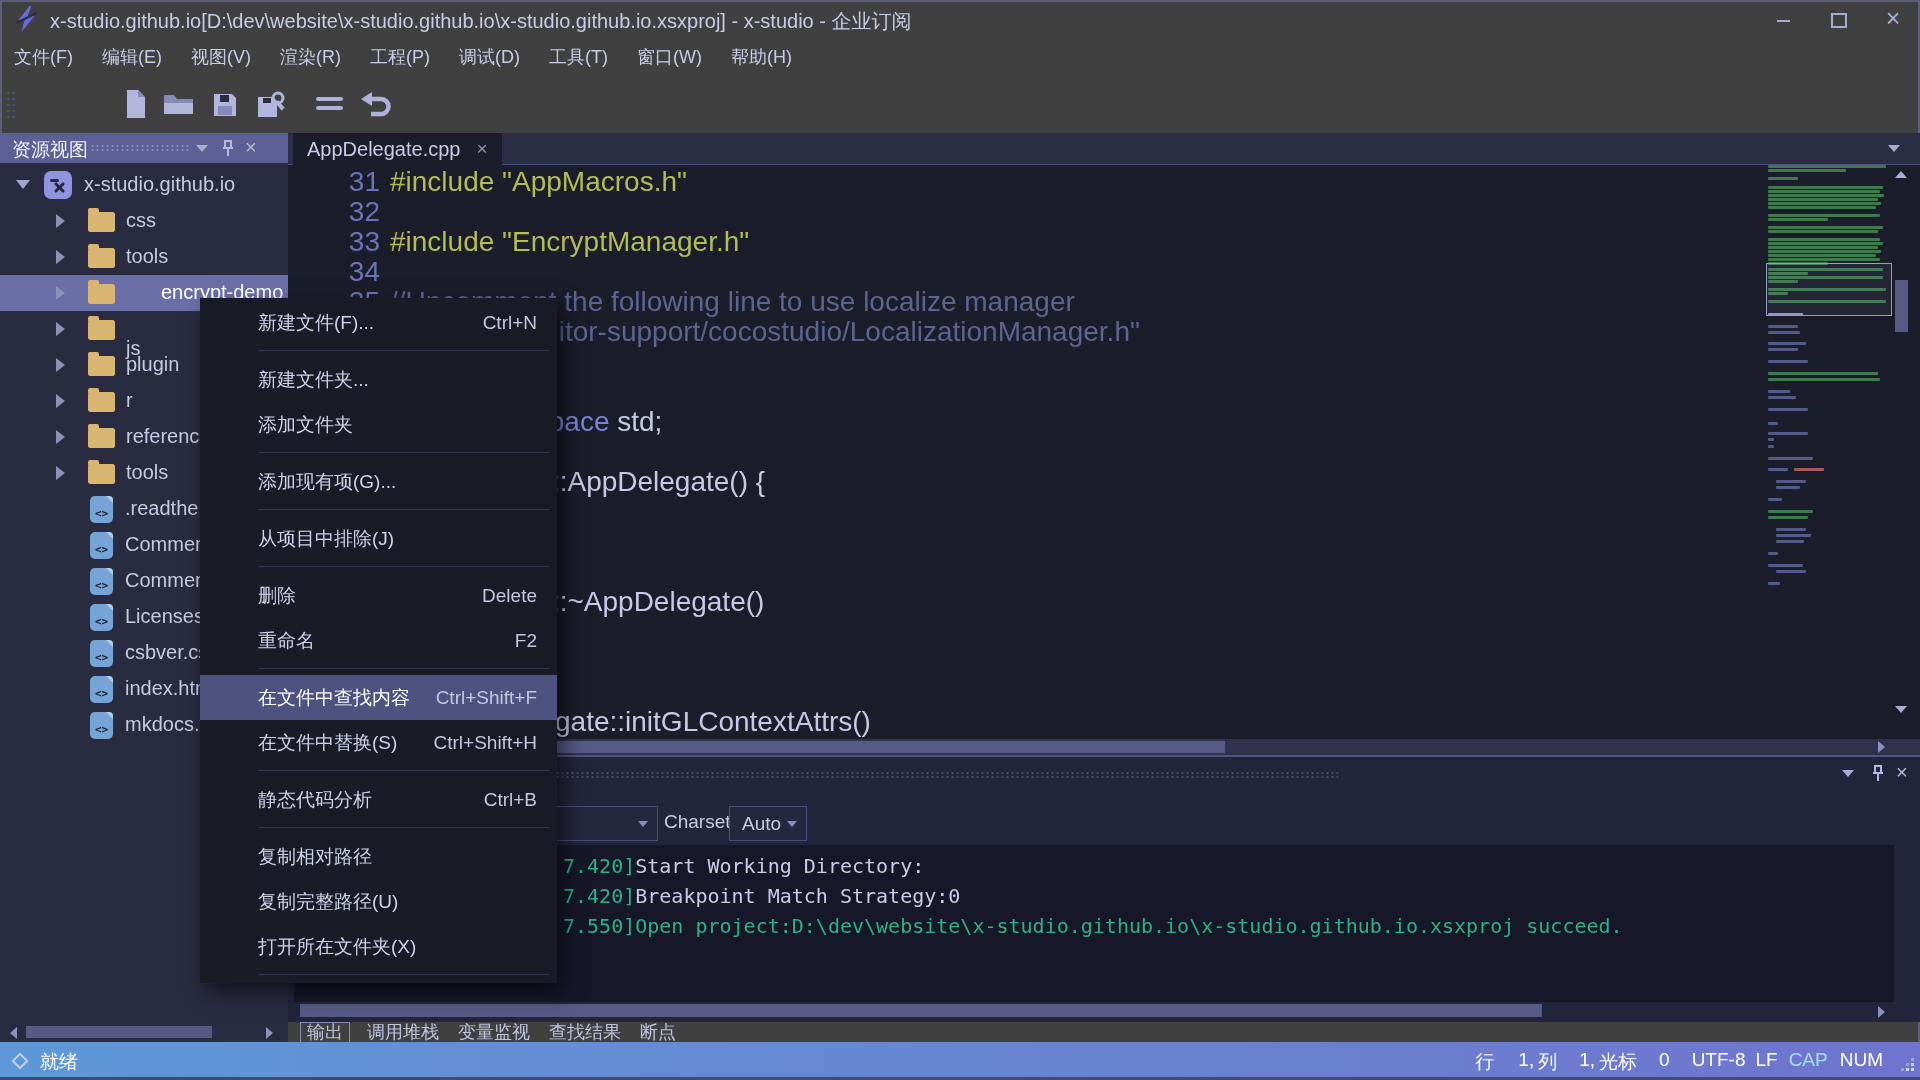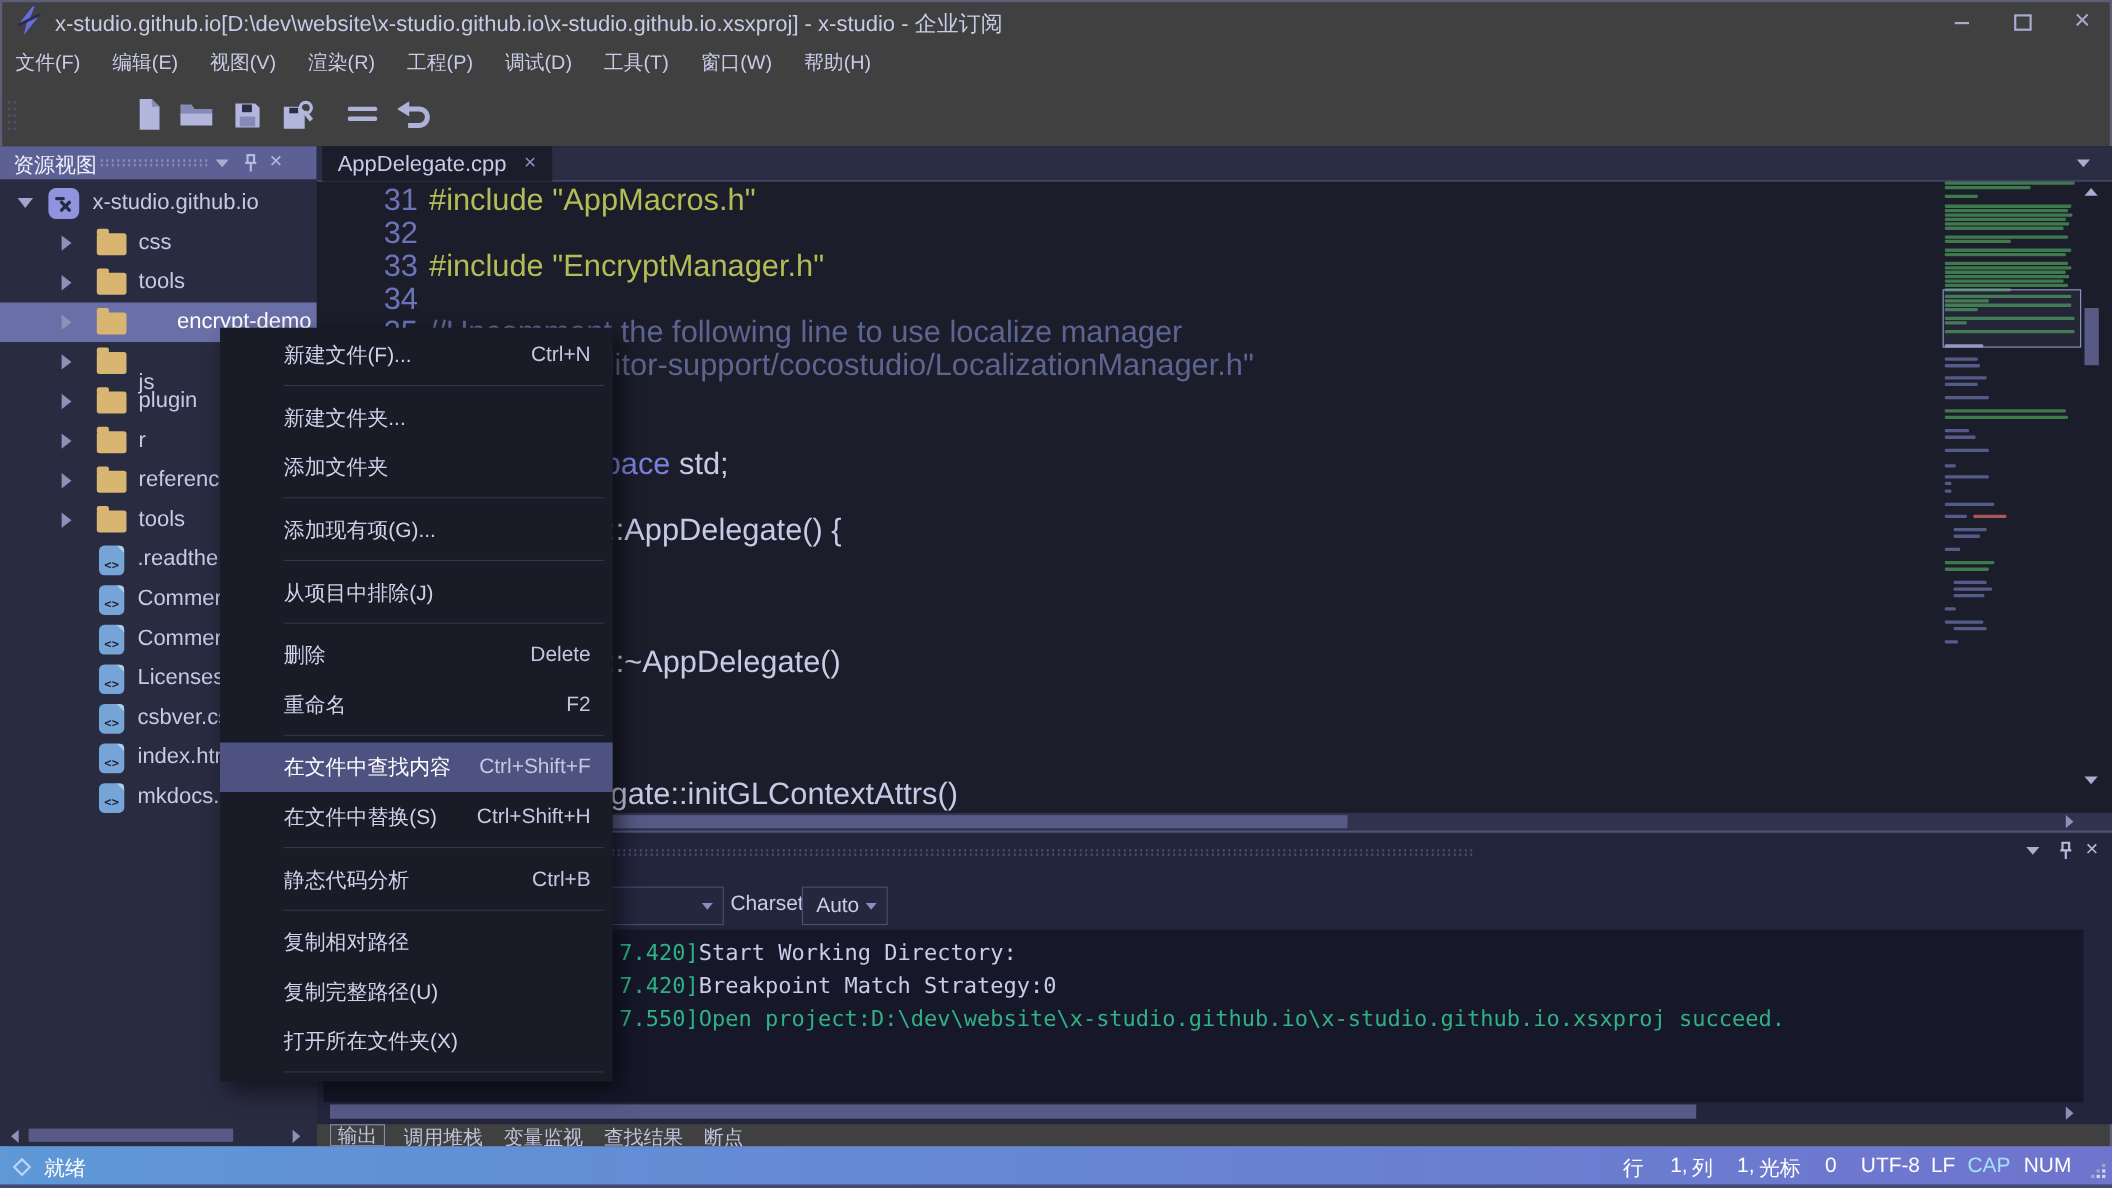--- a/index.html
+++ b/index.html
@@ -86,21 +86,21 @@
   
   .bpanel{position:absolute;left:288px;top:755px;right:0;height:267px;background:#23253c;border-top:2px solid #51547e;box-sizing:border-box;}
   .bp-dots{position:absolute;left:12px;top:14px;width:1040px;height:8px;
            background-image:radial-gradient(circle,#484b70 1px,transparent 1.2px);background-size:5px 4px;}
   .logarea{position:absolute;left:6px;top:88px;right:26px;height:157px;background:#16182a;
            font-family:"DejaVu Sans Mono",monospace;font-size:20px;}
   .logline{position:absolute;left:269px;height:30px;line-height:30px;white-space:pre;}
   .ltime{color:#2fb184;} .lmsg{color:#c9cce6;} .lmsg.green{color:#2fb184;}
   .bp-hthumb{position:absolute;left:12px;top:247px;width:1242px;height:13px;background:#565a85;}
   
-  .btabs{position:absolute;left:300px;top:1022px;height:20px;display:flex;gap:15px;
+  .btabs{position:absolute;left:300px;top:1022px;height:20px;display:flex;gap:15px;align-items:center;
          font-size:18px;color:#bfc3de;}
   .btab{padding:0 2px;white-space:nowrap;}
   .btab.active{border:1px solid #878bb4;padding:0 6px;line-height:19px;}
   
   .statusbar{position:absolute;left:0;top:1042px;right:0;height:38px;
              background:linear-gradient(90deg,#5e98d7,#6f74cd);border-bottom:3px solid #434876;
              color:#fff;font-size:19px;box-sizing:border-box;}
   .st-diamond{position:absolute;left:14px;top:13px;width:8px;height:8px;border:2px solid #dfe6ff;transform:rotate(45deg);opacity:.75;}
   .st-ready{position:absolute;left:40px;top:7px;}
   .st-right{position:absolute;right:37px;top:7px;display:flex;white-space:nowrap;}

